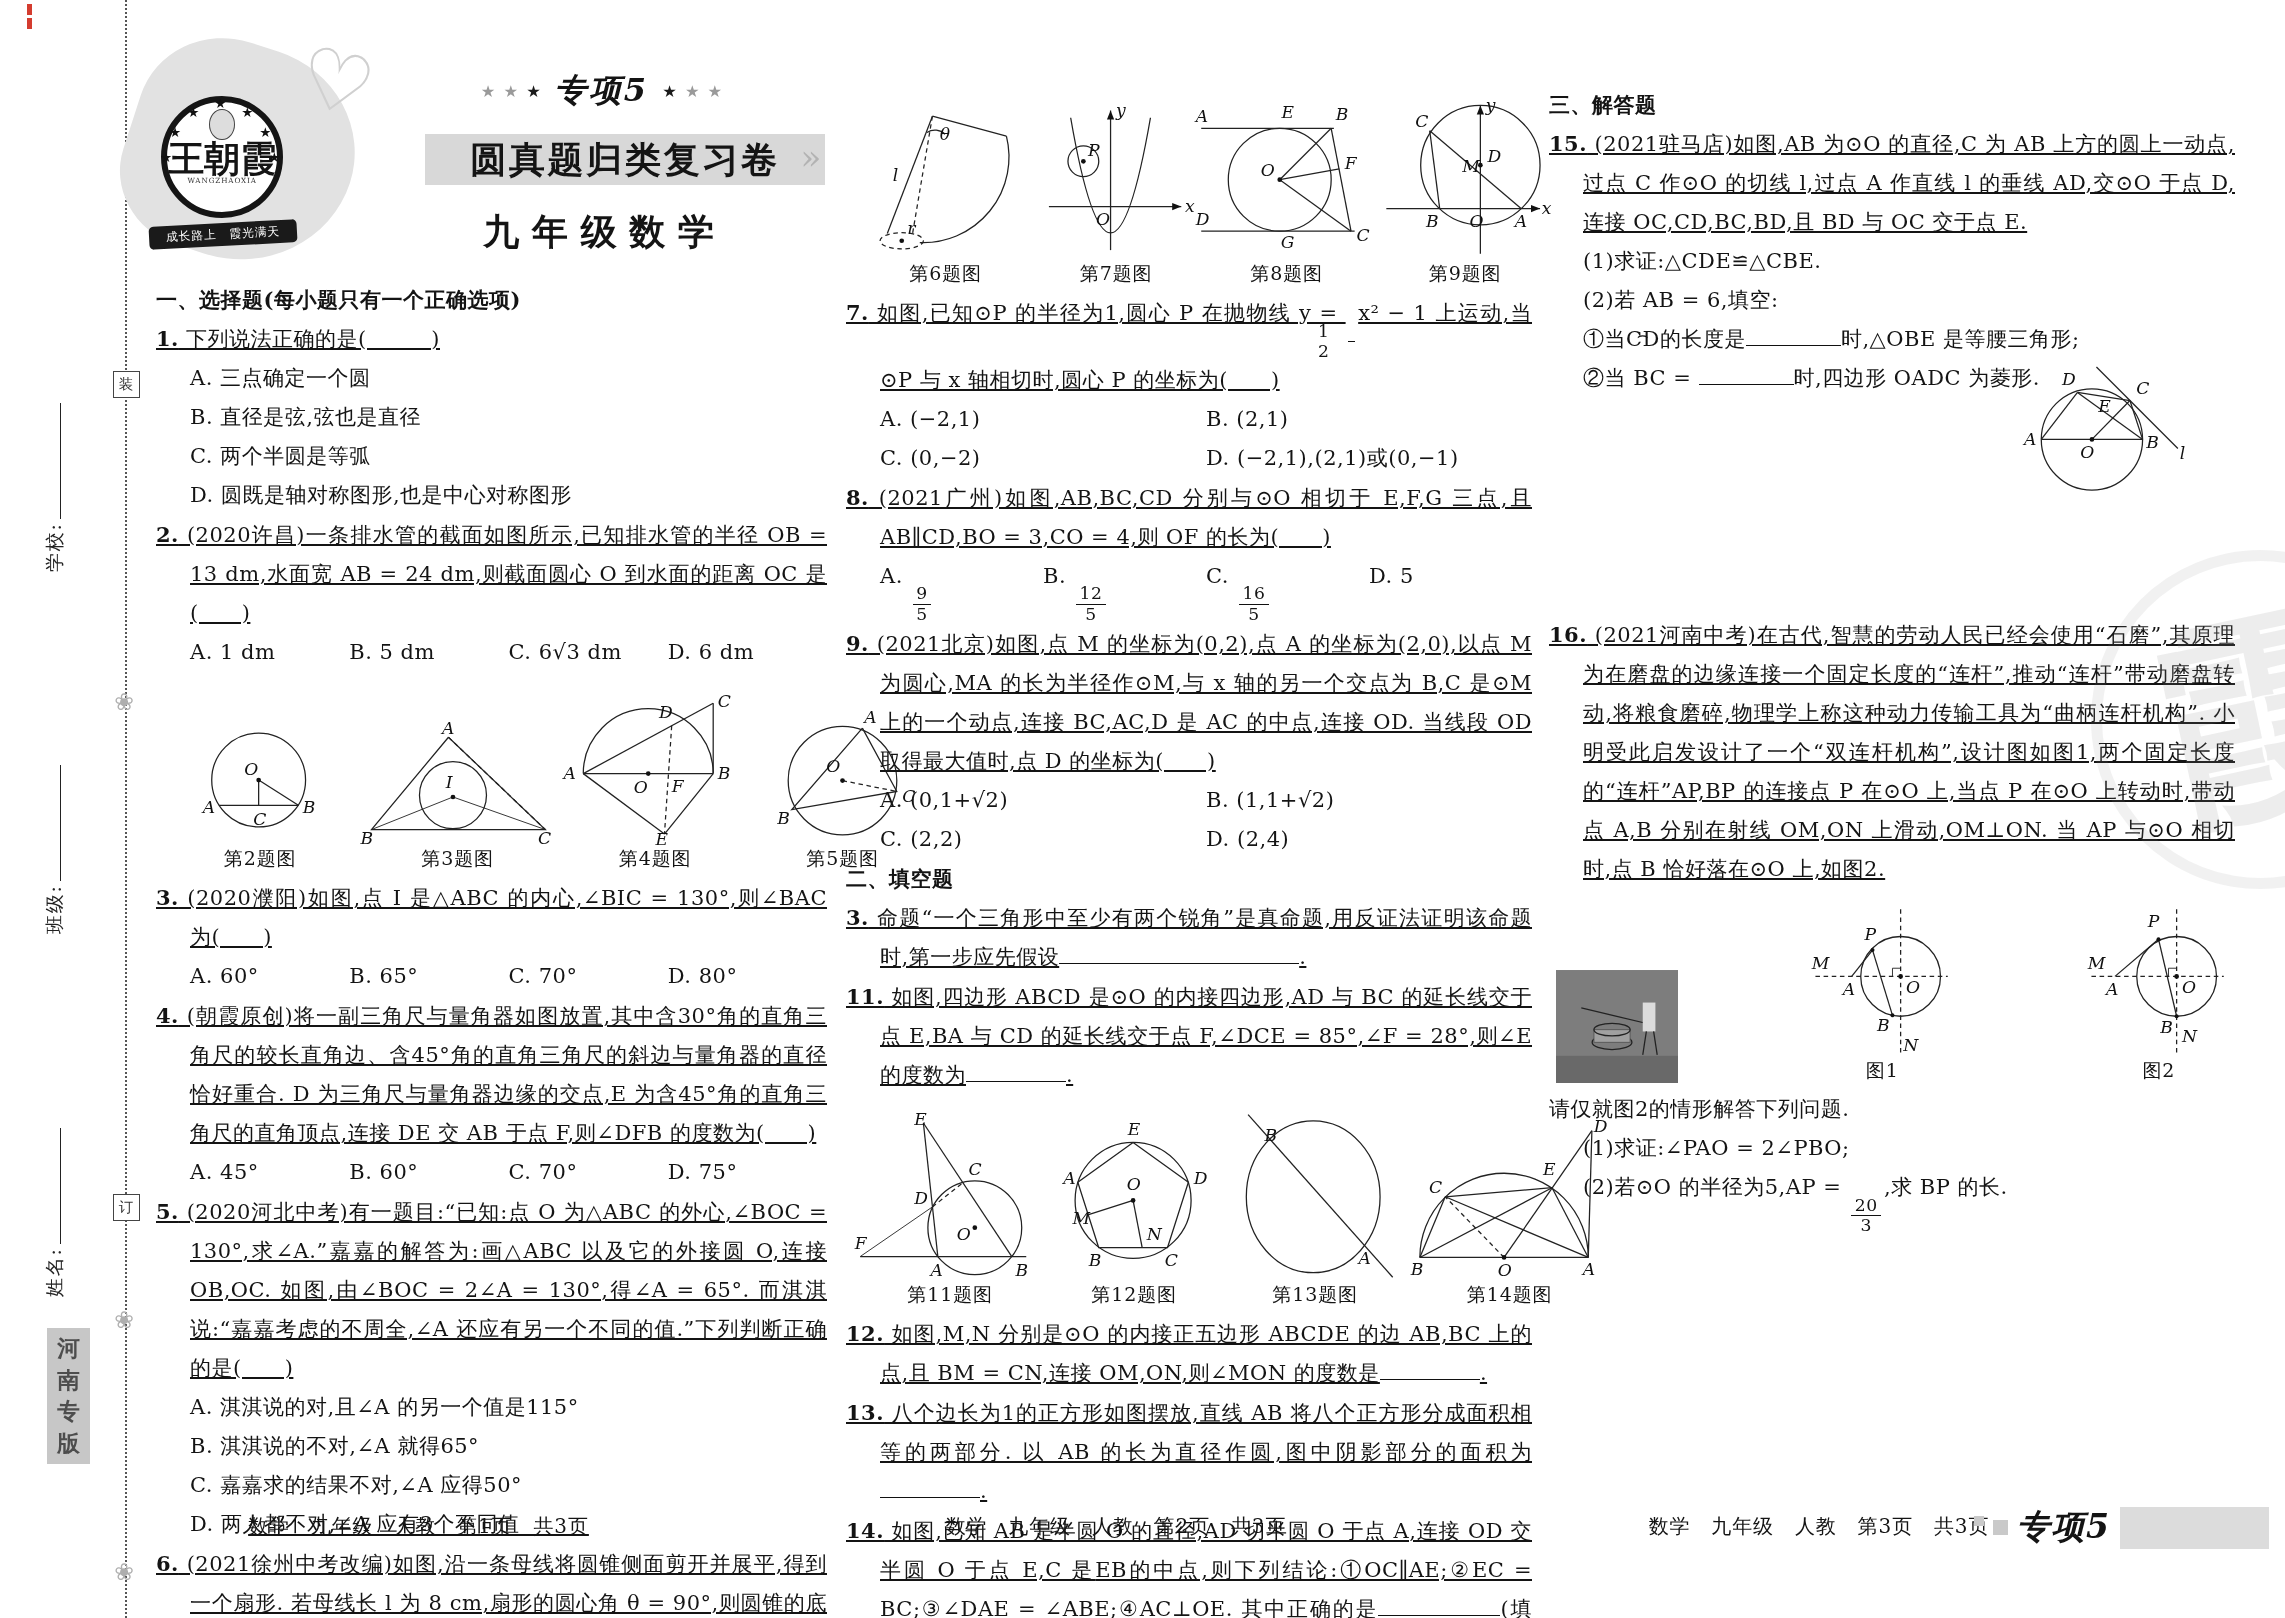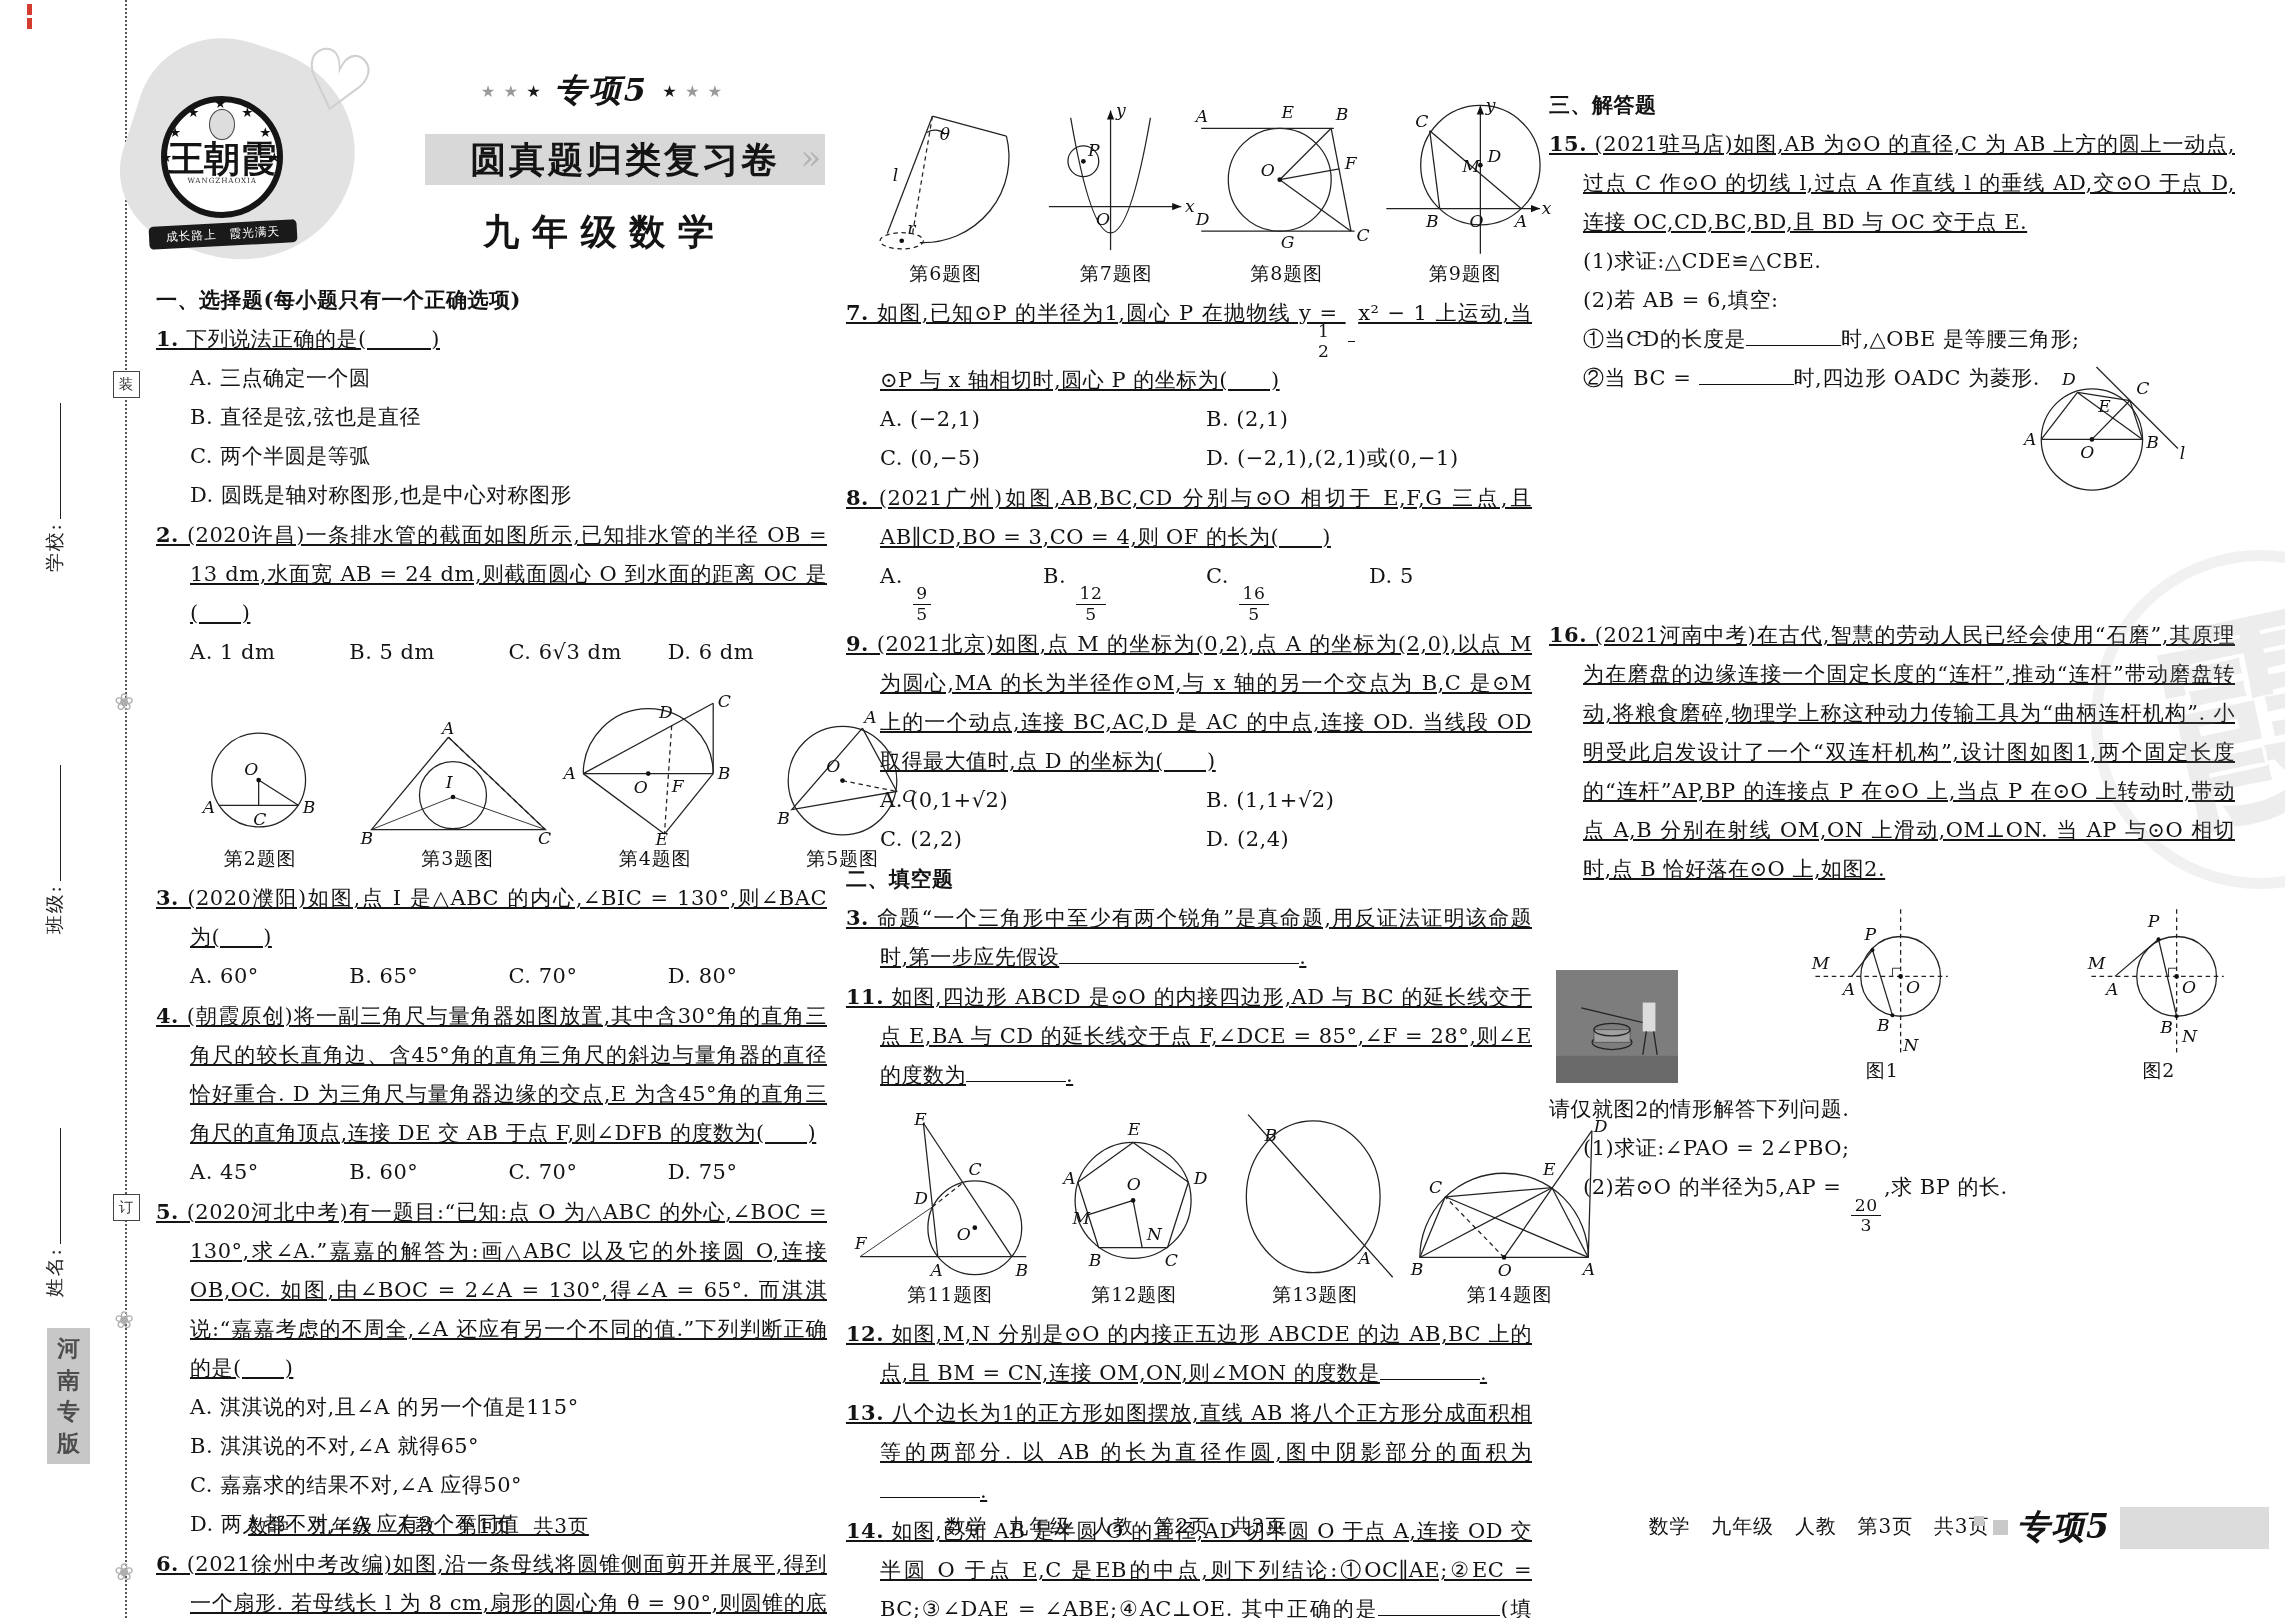--- a/index.html
+++ b/index.html
@@ -328,21 +328,21 @@
         <div class="q"><b class="qnum">7.</b> 如图,已知⊙P 的半径为1,圆心 P 在抛物线 y = <span class="frac">
             <span class="fn">1</span>
             <span class="fd">2</span>
           </span>x² − 1 上运动,当⊙P 与 x 轴相切时,圆心 P 的坐标为(　　)</div>
         <div>
           <div class="optrow">
             <span class="oi">A. (−2,1)</span>
             <span class="oi">B. (2,1)</span>
           </div>
           <div class="optrow">
-            <span class="oi">C. (0,−5)</span>
+            <span class="oi">C. (0,−2)</span>
             <span class="oi">D. (−2,1),(2,1)或(0,−1)</span>
           </div>
         </div>
         <div class="q"><b class="qnum">8.</b> (2021广州)如图,AB,BC,CD 分别与⊙O 相切于 E,F,G 三点,且 AB∥CD,BO = 3,CO = 4,则 OF 的长为(　　)</div>
         <div>
           <div class="optrow">
             <span class="oi">A. <span class="frac">
                 <span class="fn">9</span>
                 <span class="fd">5</span>
               </span></span>

